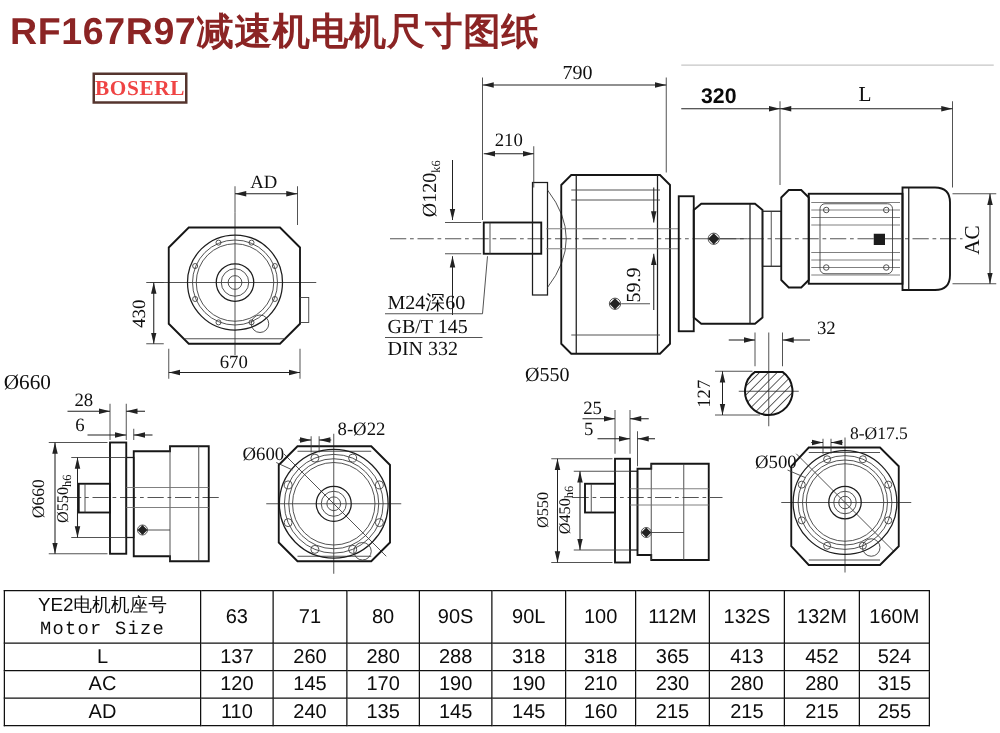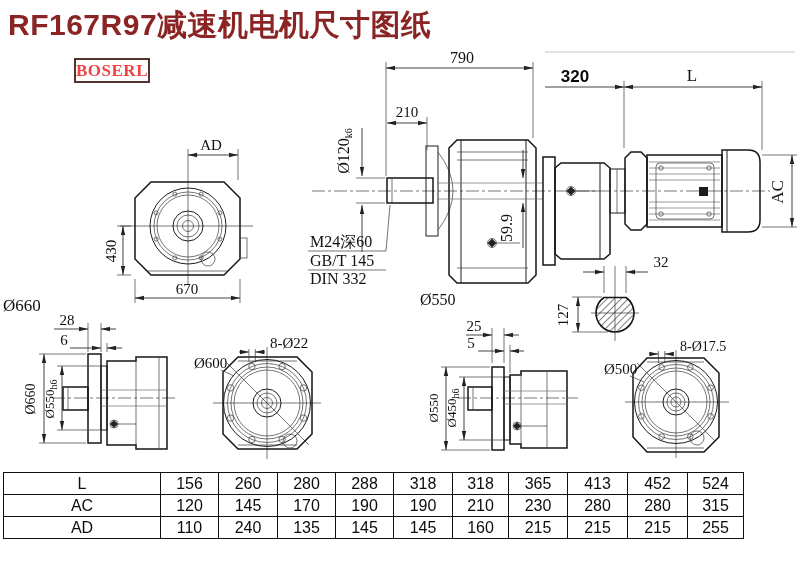--- a/index.html
+++ b/index.html
@@ -362,23 +362,39 @@
       <col style="width:58px">
     <col style="width:58px">
       <col style="width:59px">
       <col style="width:56px">
       <col style="width:59px">
     <col style="width:60px">
       <col style="width:60px">
       <col style="width:56px">
   </colgroup>
   <tbody>
+      <tr class="hd">
+    <td>
+      <div class="hcn">YE2电机机座号</div>
+      <div class="hen">Motor Size</div>
+    </td>
+    <td>63</td>
+    <td>71</td>
+    <td>80</td>
+    <td>90S</td>
+    <td>90L</td>
+    <td>100</td>
+    <td>112M</td>
+    <td>132S</td>
+    <td>132M</td>
+    <td>160M</td>
+  </tr>
   <tr class="dr">
     <td>L</td>
-    <td>156</td>
+    <td>137</td>
     <td>260</td>
     <td>280</td>
     <td>288</td>
     <td>318</td>
     <td>318</td>
     <td>365</td>
     <td>413</td>
     <td>452</td>
     <td>524</td>
   </tr>

